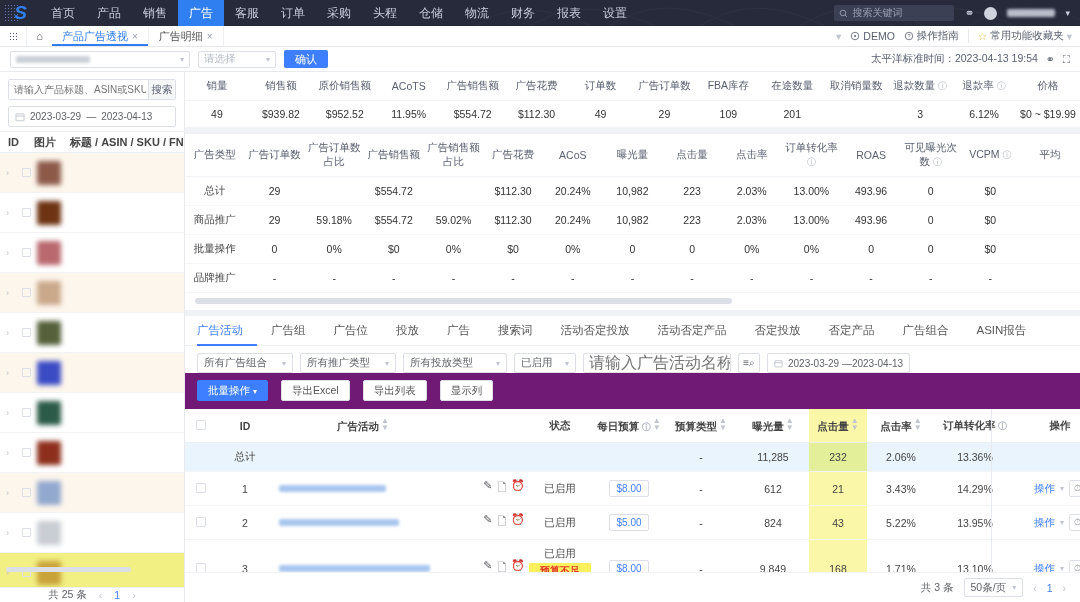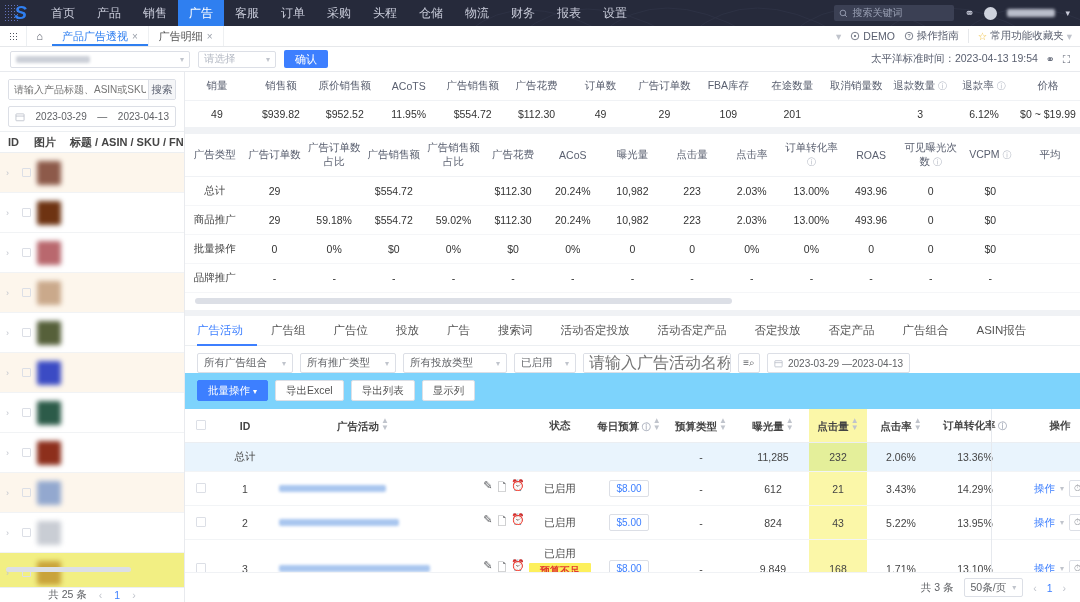--- a/index.html
+++ b/index.html
@@ -56,21 +56,21 @@
   .btn-primary { height:18px; background:#3d7fff; color:#fff; border:none; border-radius:2px; font-size:11px; padding:0 11px; cursor:pointer;}
   .fb-right { margin-left:auto; display:flex; align-items:center; gap:8px; font-size:10.5px; color:#5a6070;}
 
   
   .wrap { display:flex; height:530px; }
   .left { width:185px; background:#fff; border-right:1px solid #e8eaee; display:flex; flex-direction:column; position:relative;}
   .left-filters { padding:7px 8px 4px; }
   .srchrow { display:flex; height:21px; border:1px solid #dcdfe6; border-radius:2px; overflow:hidden; margin-bottom:6px;}
   .srchrow input { flex:1; border:none; outline:none; font-size:10px; padding-left:5px; color:#606266; font-family:inherit;}
   .srchrow .sb { width:38px; background:#f5f6f8; border-left:1px solid #dcdfe6; font-size:10.5px; color:#5a6070; display:flex; align-items:center; justify-content:center; cursor:pointer;}
-  .daterow { height:21px; border:1px solid #dcdfe6; border-radius:2px; display:flex; align-items:center; gap:5px; padding:0 6px; font-size:10px; color:#606266;justify-content:space-between;}
+  .daterow { height:21px; border:1px solid #dcdfe6; border-radius:2px; display:flex; align-items:center; gap:5px; padding:0 6px; font-size:10px; color:#606266;}
   .left-th { display:flex; align-items:center; height:22px; border-top:1px solid #eceff2; border-bottom:1px solid #eceff2; font-size:11px; color:#444; font-weight:bold; padding-left:8px;}
   .left-th .c1 { width:26px; }
   .left-th .c2 { width:36px; }
   .left-list { flex:1; overflow:hidden; position:relative;}
   .prow { height:40px; display:flex; align-items:center; gap:6px; padding:0 6px; border-bottom:1px solid #f1f3f5; }
   .prow.alt { background:#fdf6ec; }
   .prow .chev { width:10px; color:#c0c4cc; font-size:9px;}
   .prow .cb { width:9px; height:9px; border:1px solid #dcdfe6; border-radius:1px;}
   .thumb { width:24px; height:24px; border-radius:2px; filter:blur(2.4px);}
   .plines { flex:1; }
@@ -103,21 +103,21 @@
   .stab.active { color:#3d7fff; box-shadow: inset 0 -2px 0 #3d7fff; }
 
   .toolrow { background:#fff; padding:7px 12px 0; display:flex; align-items:center; gap:7px; flex-wrap:nowrap;}
   .tsel { height:20px; border:1px solid #dcdfe6; border-radius:2px; display:flex; align-items:center; justify-content:space-between; padding:0 6px; font-size:10.5px; color:#606266; cursor:pointer;}
   .tsel.w1 { width:96px;} .tsel.w2 { width:96px;} .tsel.w3 { width:104px;} .tsel.w4{width:62px;}
   .tsearch { height:20px; border:1px solid #dcdfe6; border-radius:2px; display:flex; align-items:center; width:148px; overflow:hidden;}
   .tsearch input { flex:1; border:none; outline:none; font-size:16px; padding-left:5px; color:#606266; font-family:inherit;}
   .tsearch .sb { width:34px; background:#f5f6f8; border-left:1px solid #dcdfe6; font-size:10px; color:#5a6070; display:flex; align-items:center; justify-content:center; cursor:pointer;}
   .iconbtn { width:22px; height:20px; border:1px solid #dcdfe6; border-radius:2px; display:flex; align-items:center; justify-content:center; font-size:10px; color:#606266; cursor:pointer;}
   .tdate { height:20px; border:1px solid #dcdfe6; border-radius:2px; display:flex; align-items:center; gap:5px; padding:0 6px; font-size:10px; color:#606266;}
-  .btnrow { background:#7dd3fc; padding:7px 12px 8px; display:flex; align-items:flex-end; gap:7px;}
+  .btnrow { background:#701a75; padding:7px 12px 8px; display:flex; align-items:flex-end; gap:13px;}
   .bbtn { height:21px; border:1px solid #dcdfe6; border-radius:2px; background:#fff; font-size:10.5px; color:#555; padding:0 10px; cursor:pointer;}
   .bbtn.primary { background:#3d7fff; border-color:#3d7fff; color:#fff;}
 
   
   .tblwrap { background:#fff; flex:1; overflow:hidden; position:relative;}
   .mtbl { width:100%; border-collapse:collapse; table-layout:fixed;}
   .mtbl th { font-size:10.5px; color:#444; font-weight:bold; padding:8px 2px; border-bottom:1px solid #ebeef2; background:#fff;}
   .mtbl td { font-size:10.5px; color:#444; padding:7px 2px; border-bottom:1px solid #f2f4f6; text-align:center; vertical-align:middle;}
   .mtbl th.hl, .mtbl td.hl { background:#fbf7a8; }
   .mtbl tr.total td { background:#e9f4fd; }

